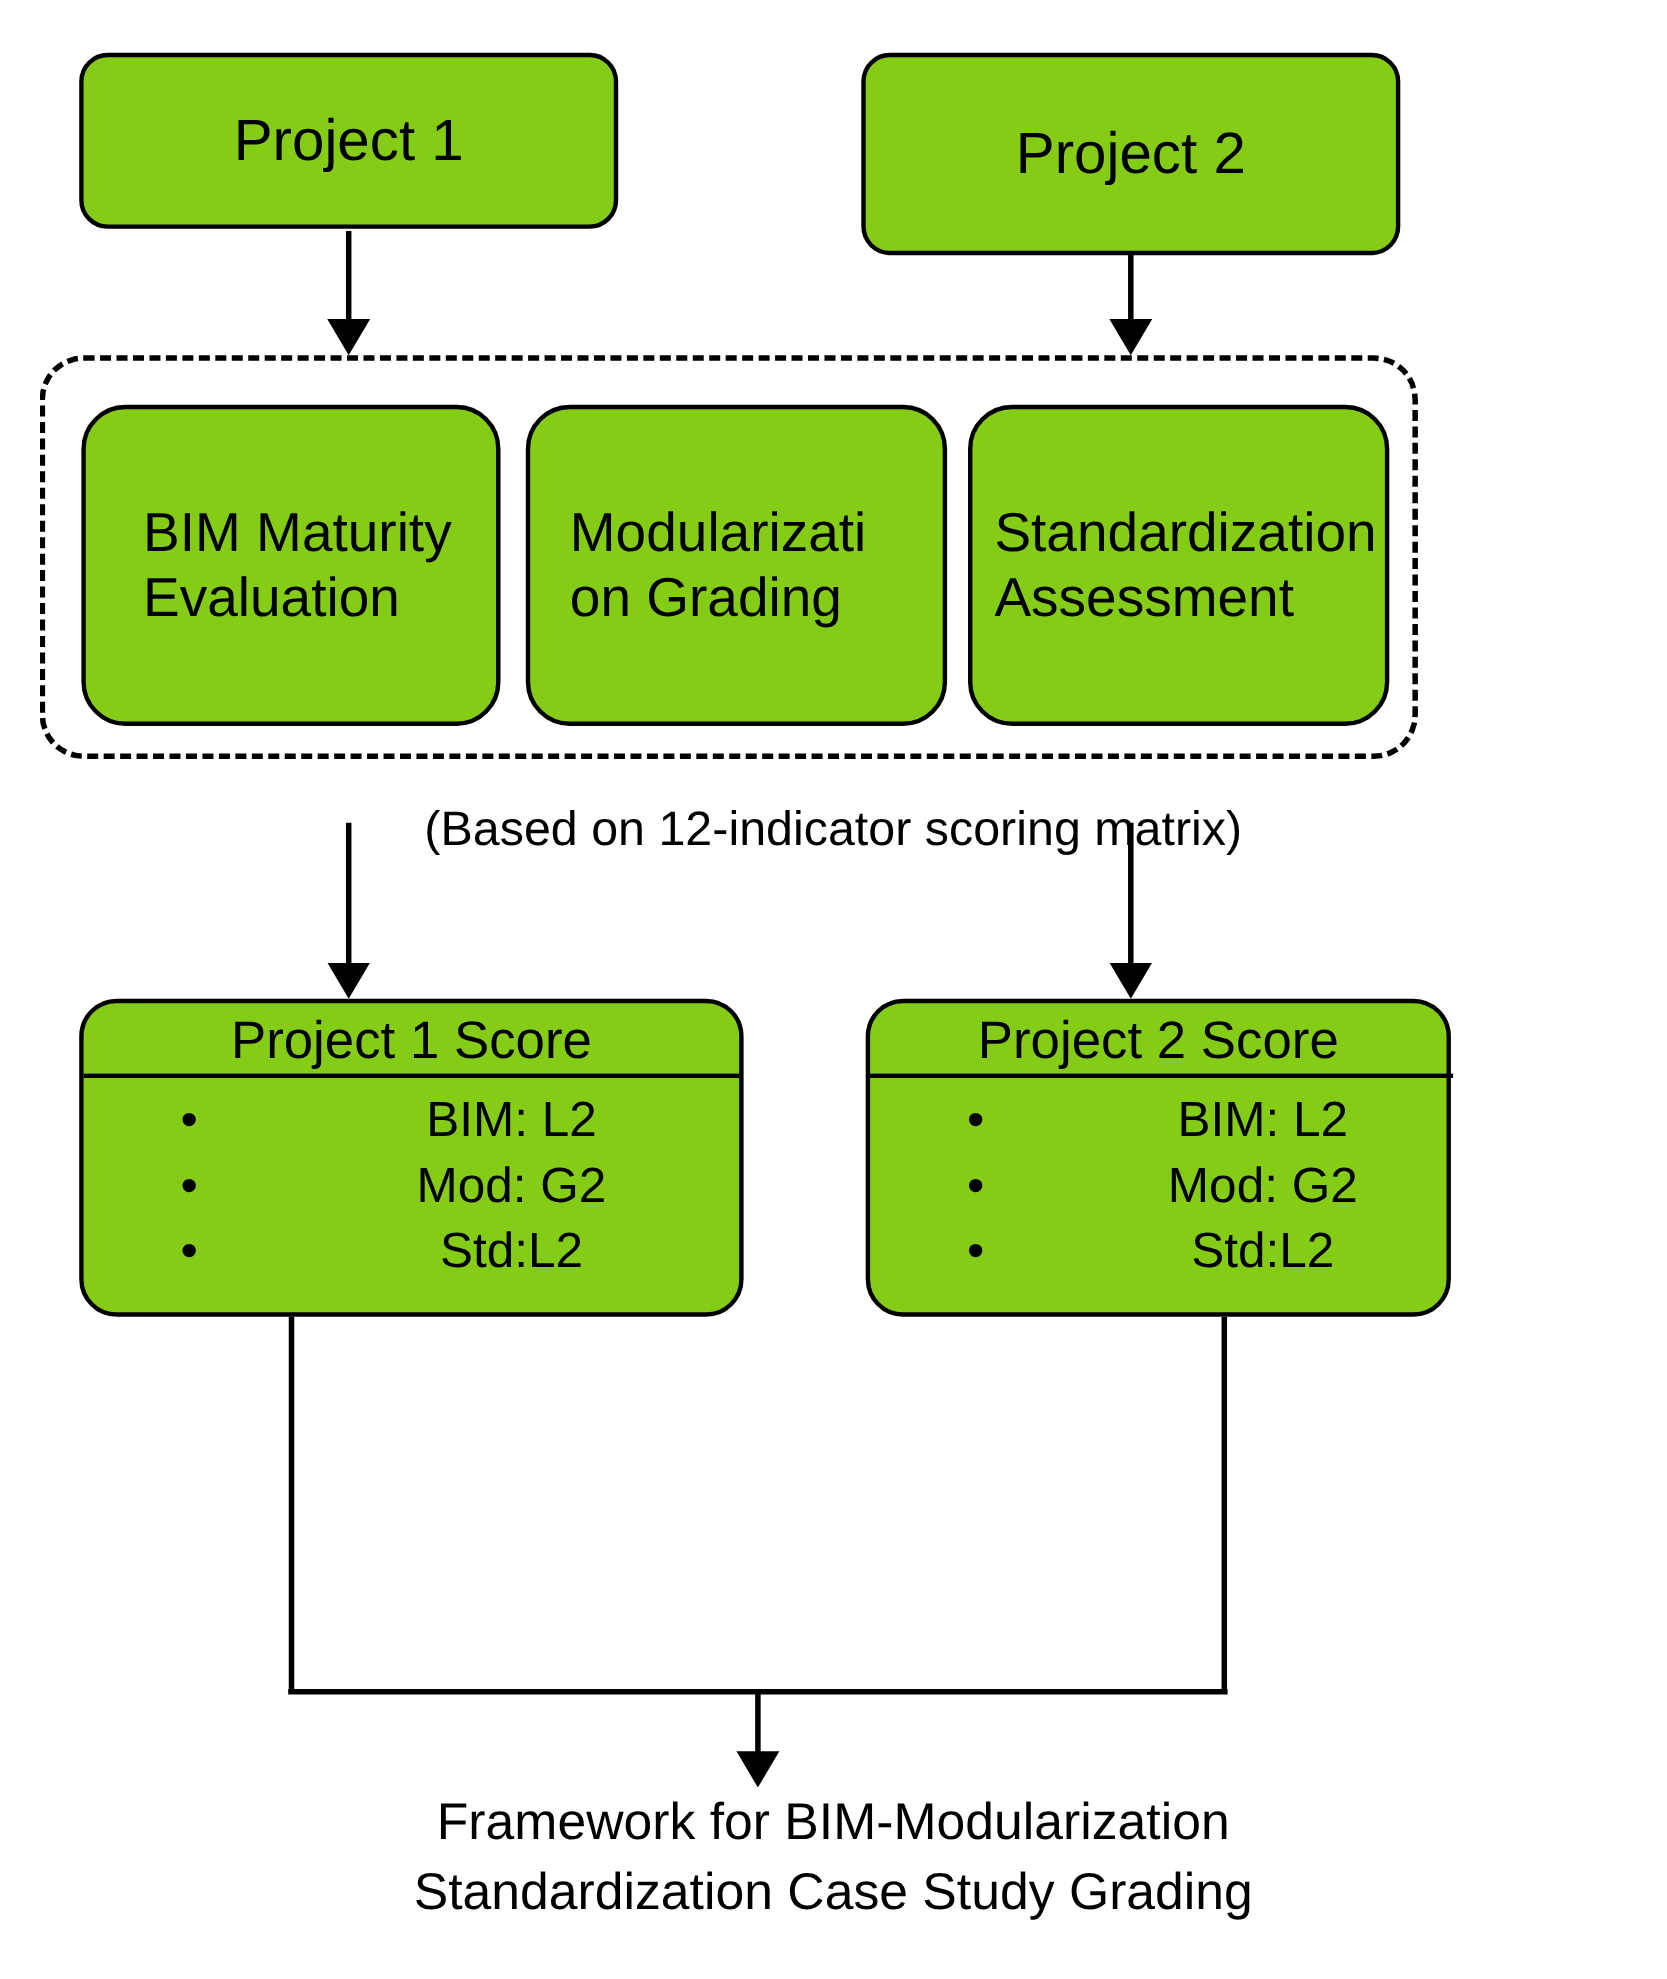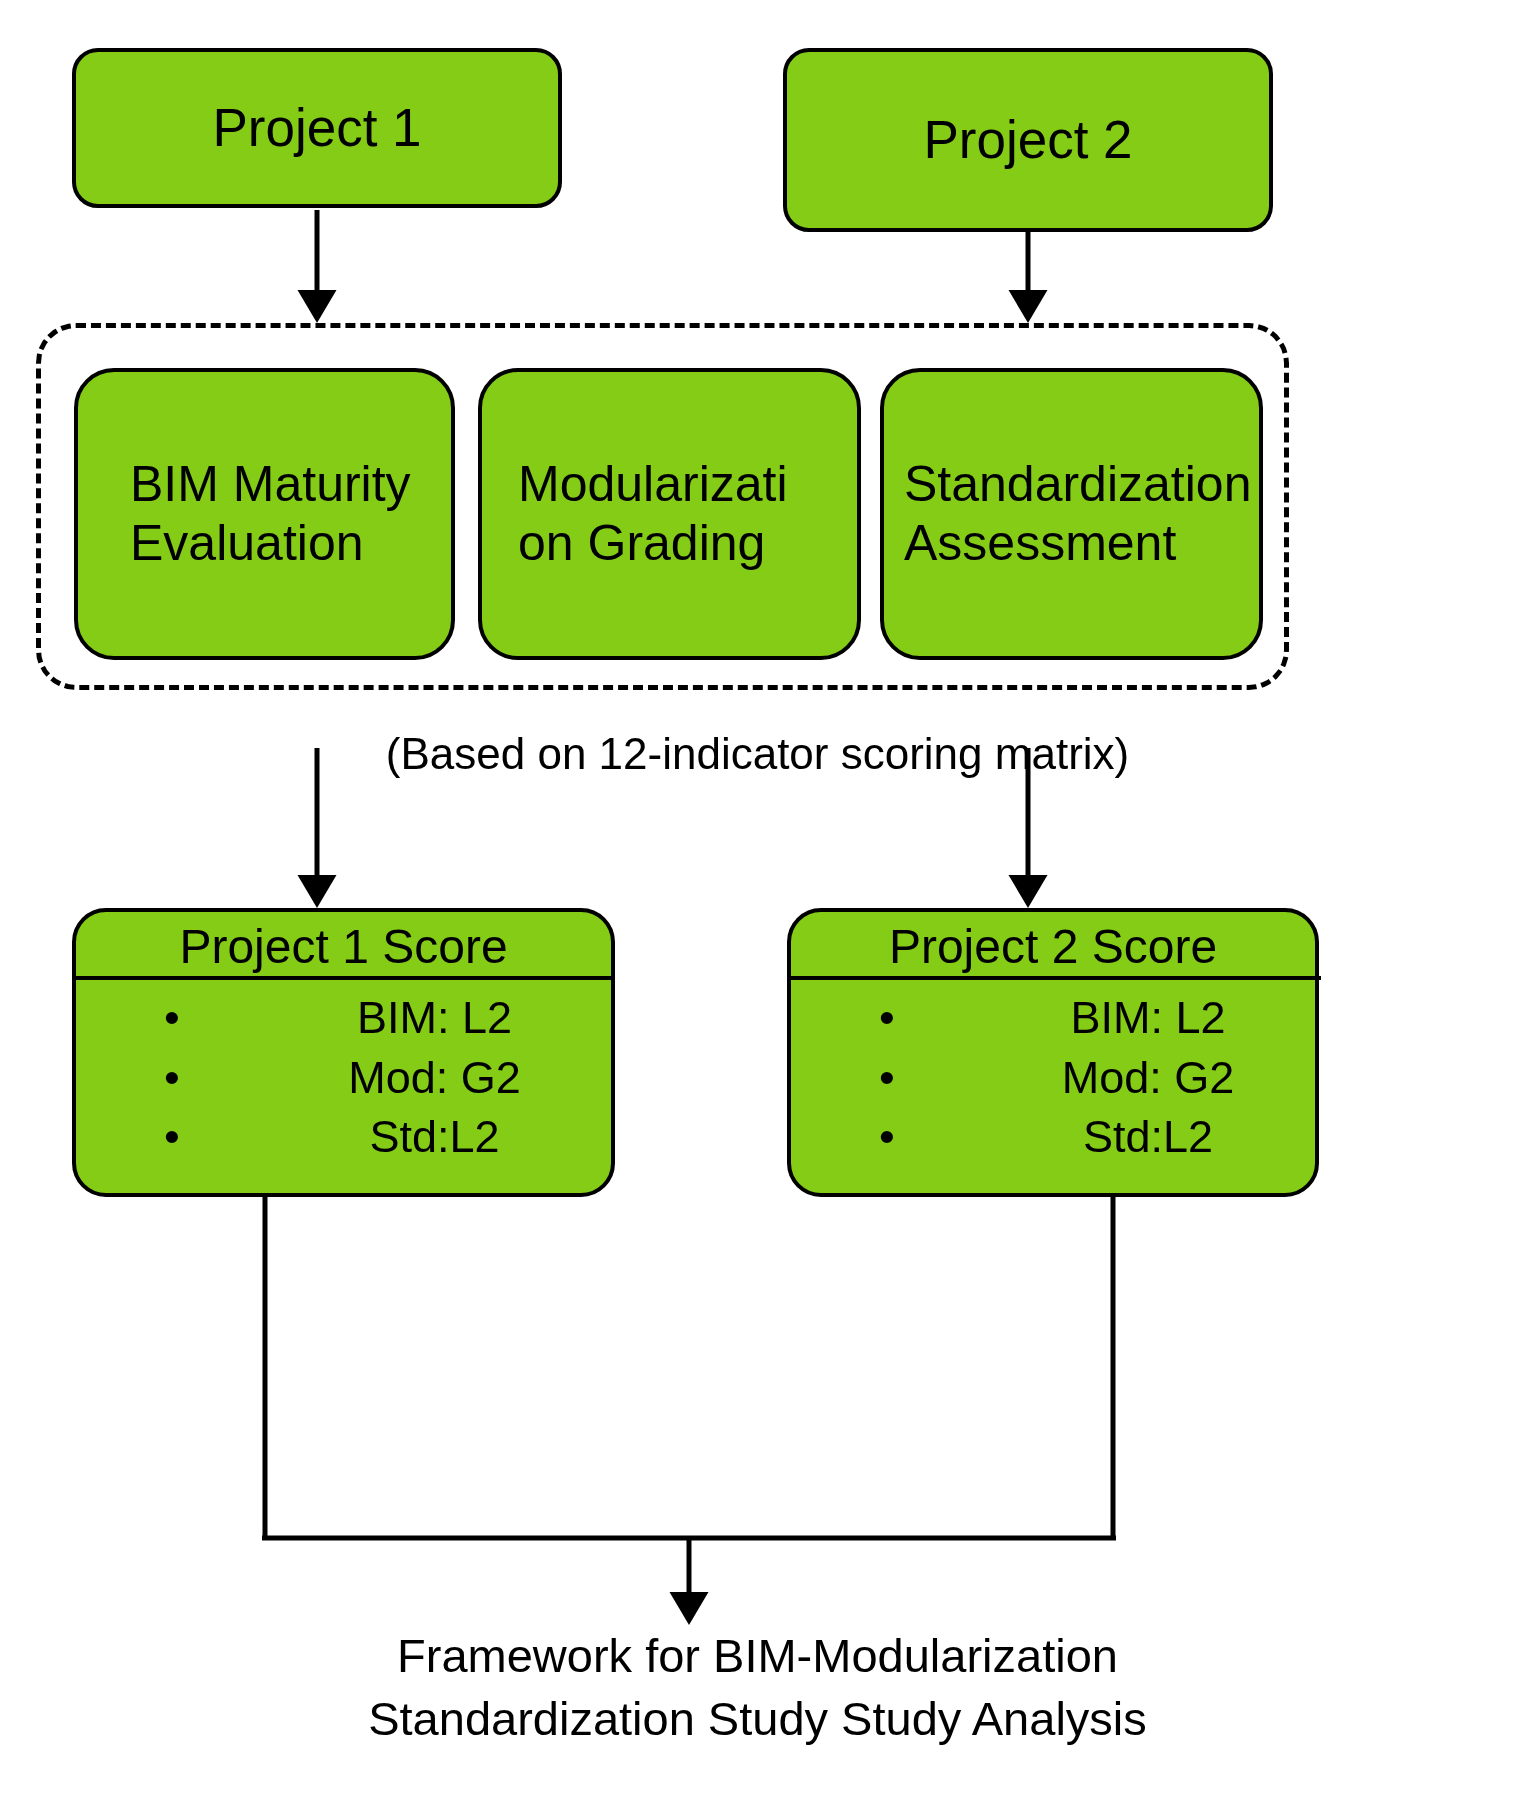--- a/index.html
+++ b/index.html
@@ -88,21 +88,21 @@
     text-align: center;
     font-size: 44px;
   }
 
   
   .score-box {
     border-radius: 34px;
     display: block;
     padding: 0;
   }
-  #score-1 { left: 72px;  top: 908px; width: 543px; height: 289px; }
+  #score-1 { left: 72px;  top: 908px; width: 604px; height: 289px; }
   #score-2 { left: 762px; top: 908px; width: 532px; height: 289px; margin-left: 25px; }
 
   .score-title {
     font-size: 48px;
     text-align: center;
     padding-top: 10px;
     padding-bottom: 4px;
     line-height: 1.05;
   }
   .score-rule {
@@ -208,15 +208,15 @@
     <div class="score-title">Project 2 Score</div>
     <div class="score-rule"></div>
     <ul class="score-list">
       <li><span class="bullet">•</span><span>BIM: L2</span></li>
       <li><span class="bullet">•</span><span>Mod: G2</span></li>
       <li><span class="bullet">•</span><span>Std:L2</span></li>
     </ul>
   </div>
 
   <div id="final-label">Framework for BIM-Modularization
-Standardization Study Study Analysis</div>
+Standardization Case Study Grading</div>
 
 </div>
 
 </body></html>

